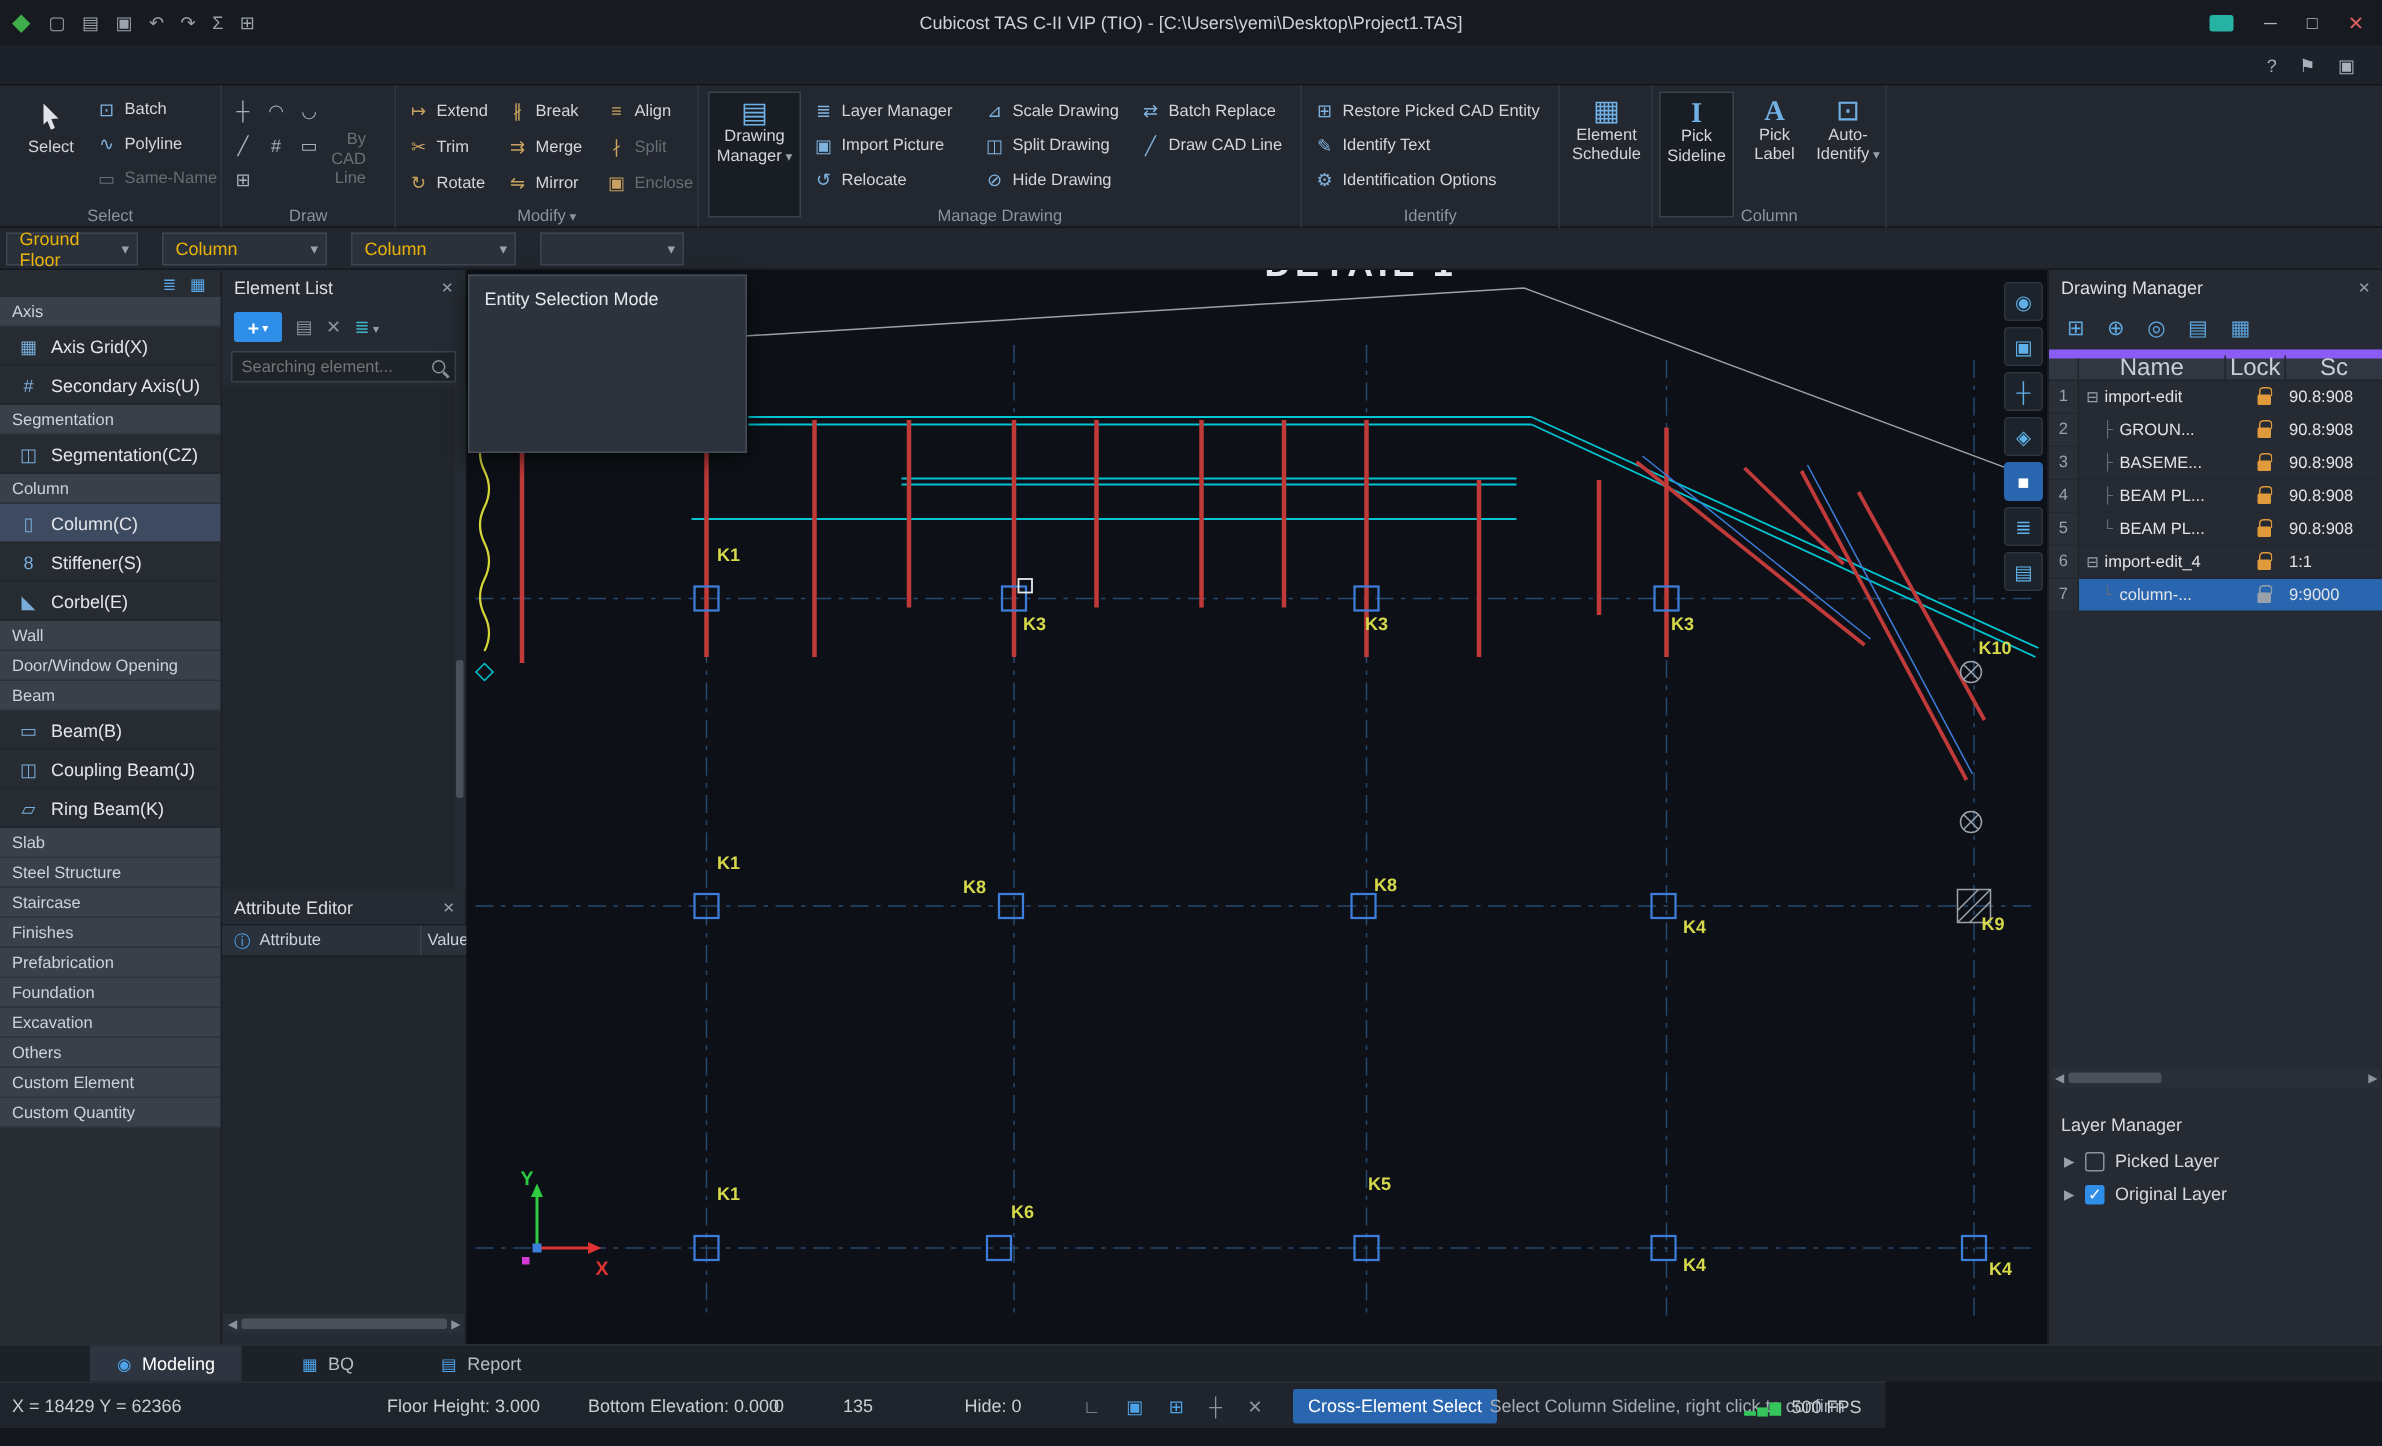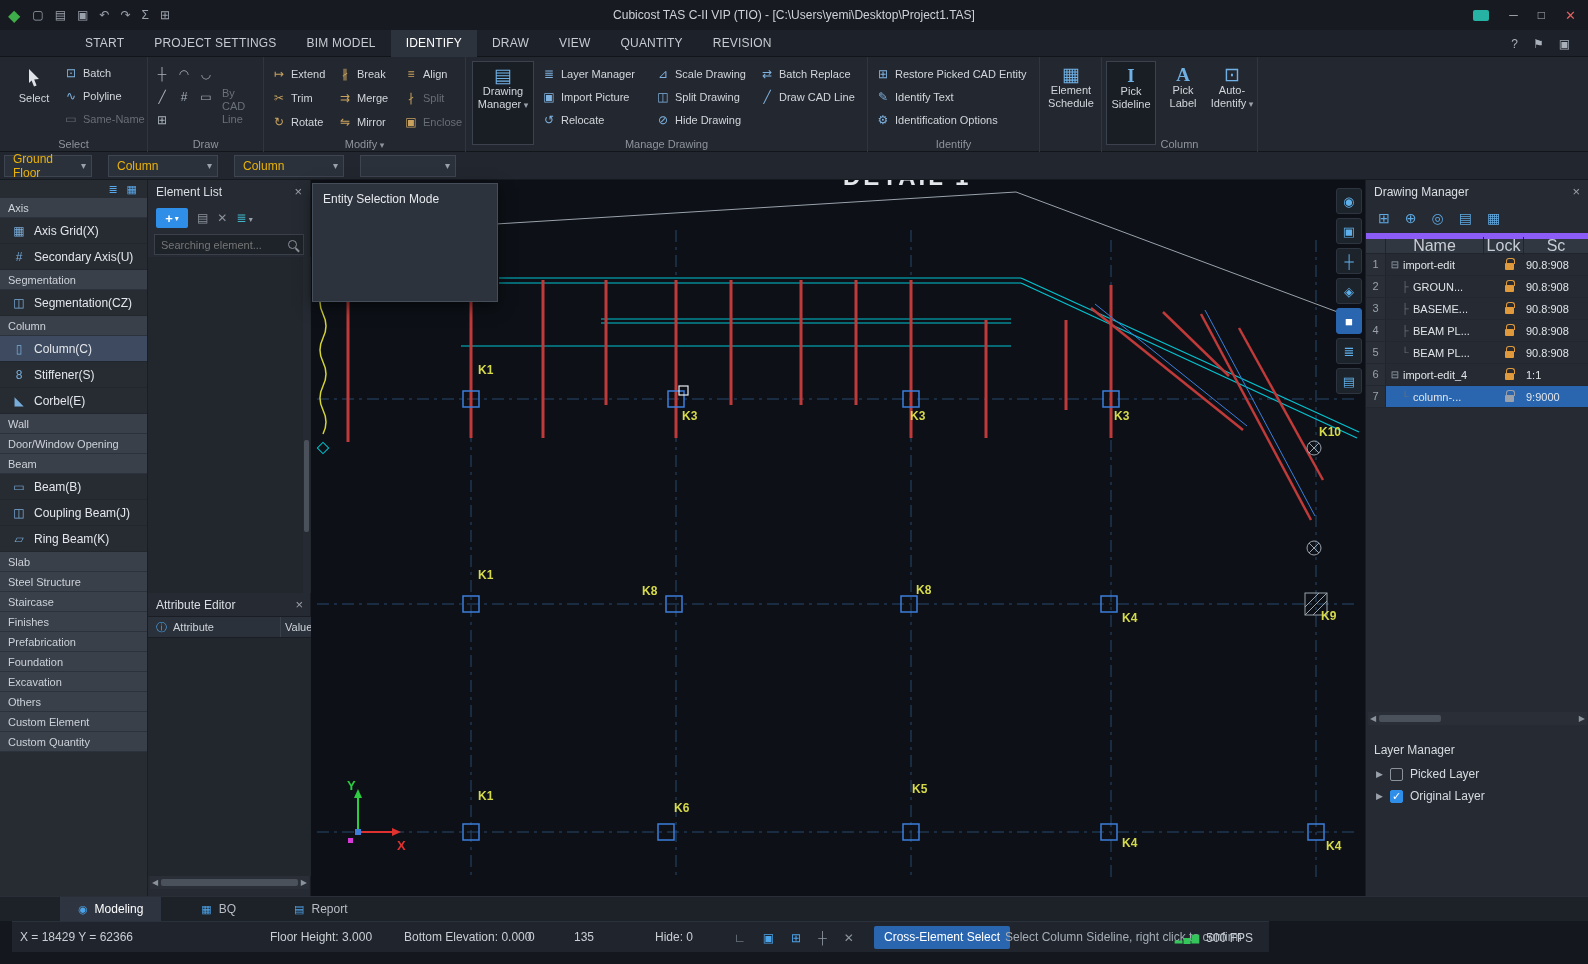--- a/index.html
+++ b/index.html
@@ -42,21 +42,21 @@
 .sbt { display:flex; align-items:center; gap:5px; height:23px; color:#d2d6dc; font-size:11px; white-space:nowrap; }
 .sbt .ic { width:14px; text-align:center; font-size:12px; color:#7fb2de; }
 .sbt.disabled, .sbt.disabled .ic { color:#686e76; }
 .sbt .ic.amber { color:#c8a25e; }
 .vstack { position:absolute; display:flex; flex-direction:column; }
 .serif { font-family:"Liberation Serif",serif; font-weight:bold; }
 #btn-select { left:8px; top:4px; width:52px; height:70px; gap:4px; }
 #sel-col { left:64px; top:4px; }
 #draw-tools { position:absolute; left:8px; top:10px; width:62px; display:flex; flex-wrap:wrap; gap:9px 10px; }
 .draw-ic { width:12px; text-align:center; color:#a9b1bb; font-size:12px; }
-#by-cad-line { position:absolute; left:74px; top:30px; width:38px; color:#6b7178; font-size:11px; line-height:13px; text-align:left; }
+#by-cad-line { position:absolute; left:58px; top:30px; width:38px; color:#6b7178; font-size:11px; line-height:13px; text-align:right; }
 #modify-grid { position:absolute; left:8px; top:5px; display:grid; grid-template-columns:66px 66px 62px; grid-auto-rows:24px; }
 #btn-drawing-manager { left:6px; top:4px; width:62px; height:84px; }
 #mg-col1 { left:76px; top:5px; } #mg-col2 { left:190px; top:5px; } #mg-col3 { left:294px; top:5px; }
 #id-col { left:8px; top:5px; }
 #btn-element-schedule { left:3px; top:4px; width:56px; height:84px; }
 #btn-pick-sideline { left:4px; top:4px; width:50px; height:84px; }
 #btn-pick-label { left:58px; top:4px; width:46px; height:84px; }
 #btn-auto-identify { left:106px; top:4px; width:48px; height:84px; }
 
 
@@ -153,21 +153,21 @@
 .lm-arrow { color:#9aa1ab; font-size:9px; }
 .cb { width:13px; height:13px; border:1px solid #8b929c; border-radius:2px; position:relative; flex:none; }
 .cb.on { background:#2f8fe8; border-color:#2f8fe8; }
 .cb.on::after { content:"✓"; position:absolute; left:1px; top:-1px; color:#fff; font-size:11px; }
 
 
 #bottom-tabs { position:absolute; top:896px; left:0; width:1588px; height:25px; background:#1d2128; border-top:1px solid #2a2f37; display:flex; padding-left:60px; gap:22px; }
 .btab { display:flex; align-items:center; gap:7px; padding:0 18px; color:#b8bec6; }
 .btab.active { background:#2f3540; color:#fff; }
 .btab-icon { color:#4da3e8; font-size:11px; }
-#statusbar { position:absolute; top:921px; left:0; width:1257px; height:31px; background:#20252d; border-top:1px solid #2b313a; color:#c9ced5;margin-left:12px; }
+#statusbar { position:absolute; top:921px; left:0; width:1257px; height:31px; background:#20252d; border-top:1px solid #2b313a; color:#c9ced5; }
 .sb-text { position:absolute; top:0; line-height:31px; white-space:nowrap; }
 #sb-coords { left:8px; } #sb-floor { left:258px; } #sb-elev { left:392px; }
 #sb-a { left:516px; } #sb-b { left:562px; } #sb-hide { left:643px; }
 #sb-icons { position:absolute; left:722px; top:0; height:31px; display:flex; align-items:center; gap:17px; }
 .sb-icon2 { color:#8f969f; font-size:12px; } .sb-icon2.on { color:#4da3e8; }
 #sb-mode { position:absolute; left:862px; top:4px; height:23px; background:#2a66b0; color:#fff; padding:0 10px; line-height:23px; border-radius:2px; }
 #sb-hint { position:absolute; left:993px; line-height:31px; color:#a6adb6; }
 #sb-fps { position:absolute; right:16px; top:0; height:31px; display:flex; align-items:center; gap:6px; }
 .fps-bars { color:#35c55a; font-size:10px; letter-spacing:1px; }
 #footer-strip { position:absolute; top:952px; left:0; width:1588px; height:12px; background:#14171d; }
@@ -190,31 +190,20 @@
   <div id="title-text">Cubicost TAS C-II  VIP (TIO) - [C:\Users\yemi\Desktop\Project1.TAS]</div>
   <div id="win-controls">
     <span class="chat-icon"></span>
     <span class="winbtn">─</span>
     <span class="winbtn">□</span>
     <span class="winbtn close">✕</span>
   </div>
 </div>
 
 <div id="tabrow">
-  <div id="tabs">
-
-  <div class="tab">START</div>
-      <div class="tab">PROJECT SETTINGS</div>
-      <div class="tab">BIM MODEL</div>
-      <div class="tab active">IDENTIFY</div>
-      <div class="tab">DRAW</div>
-      <div class="tab">VIEW</div>
-      <div class="tab">QUANTITY</div>
-      <div class="tab">REVISION</div>
-    </div>
   <div id="tab-helpers">
 
   <span class="helper-icon">?</span>
       <span class="helper-icon">⚑</span>
       <span class="helper-icon">▣</span>
     </div>
 </div>
 
 <div id="ribbon">
 

